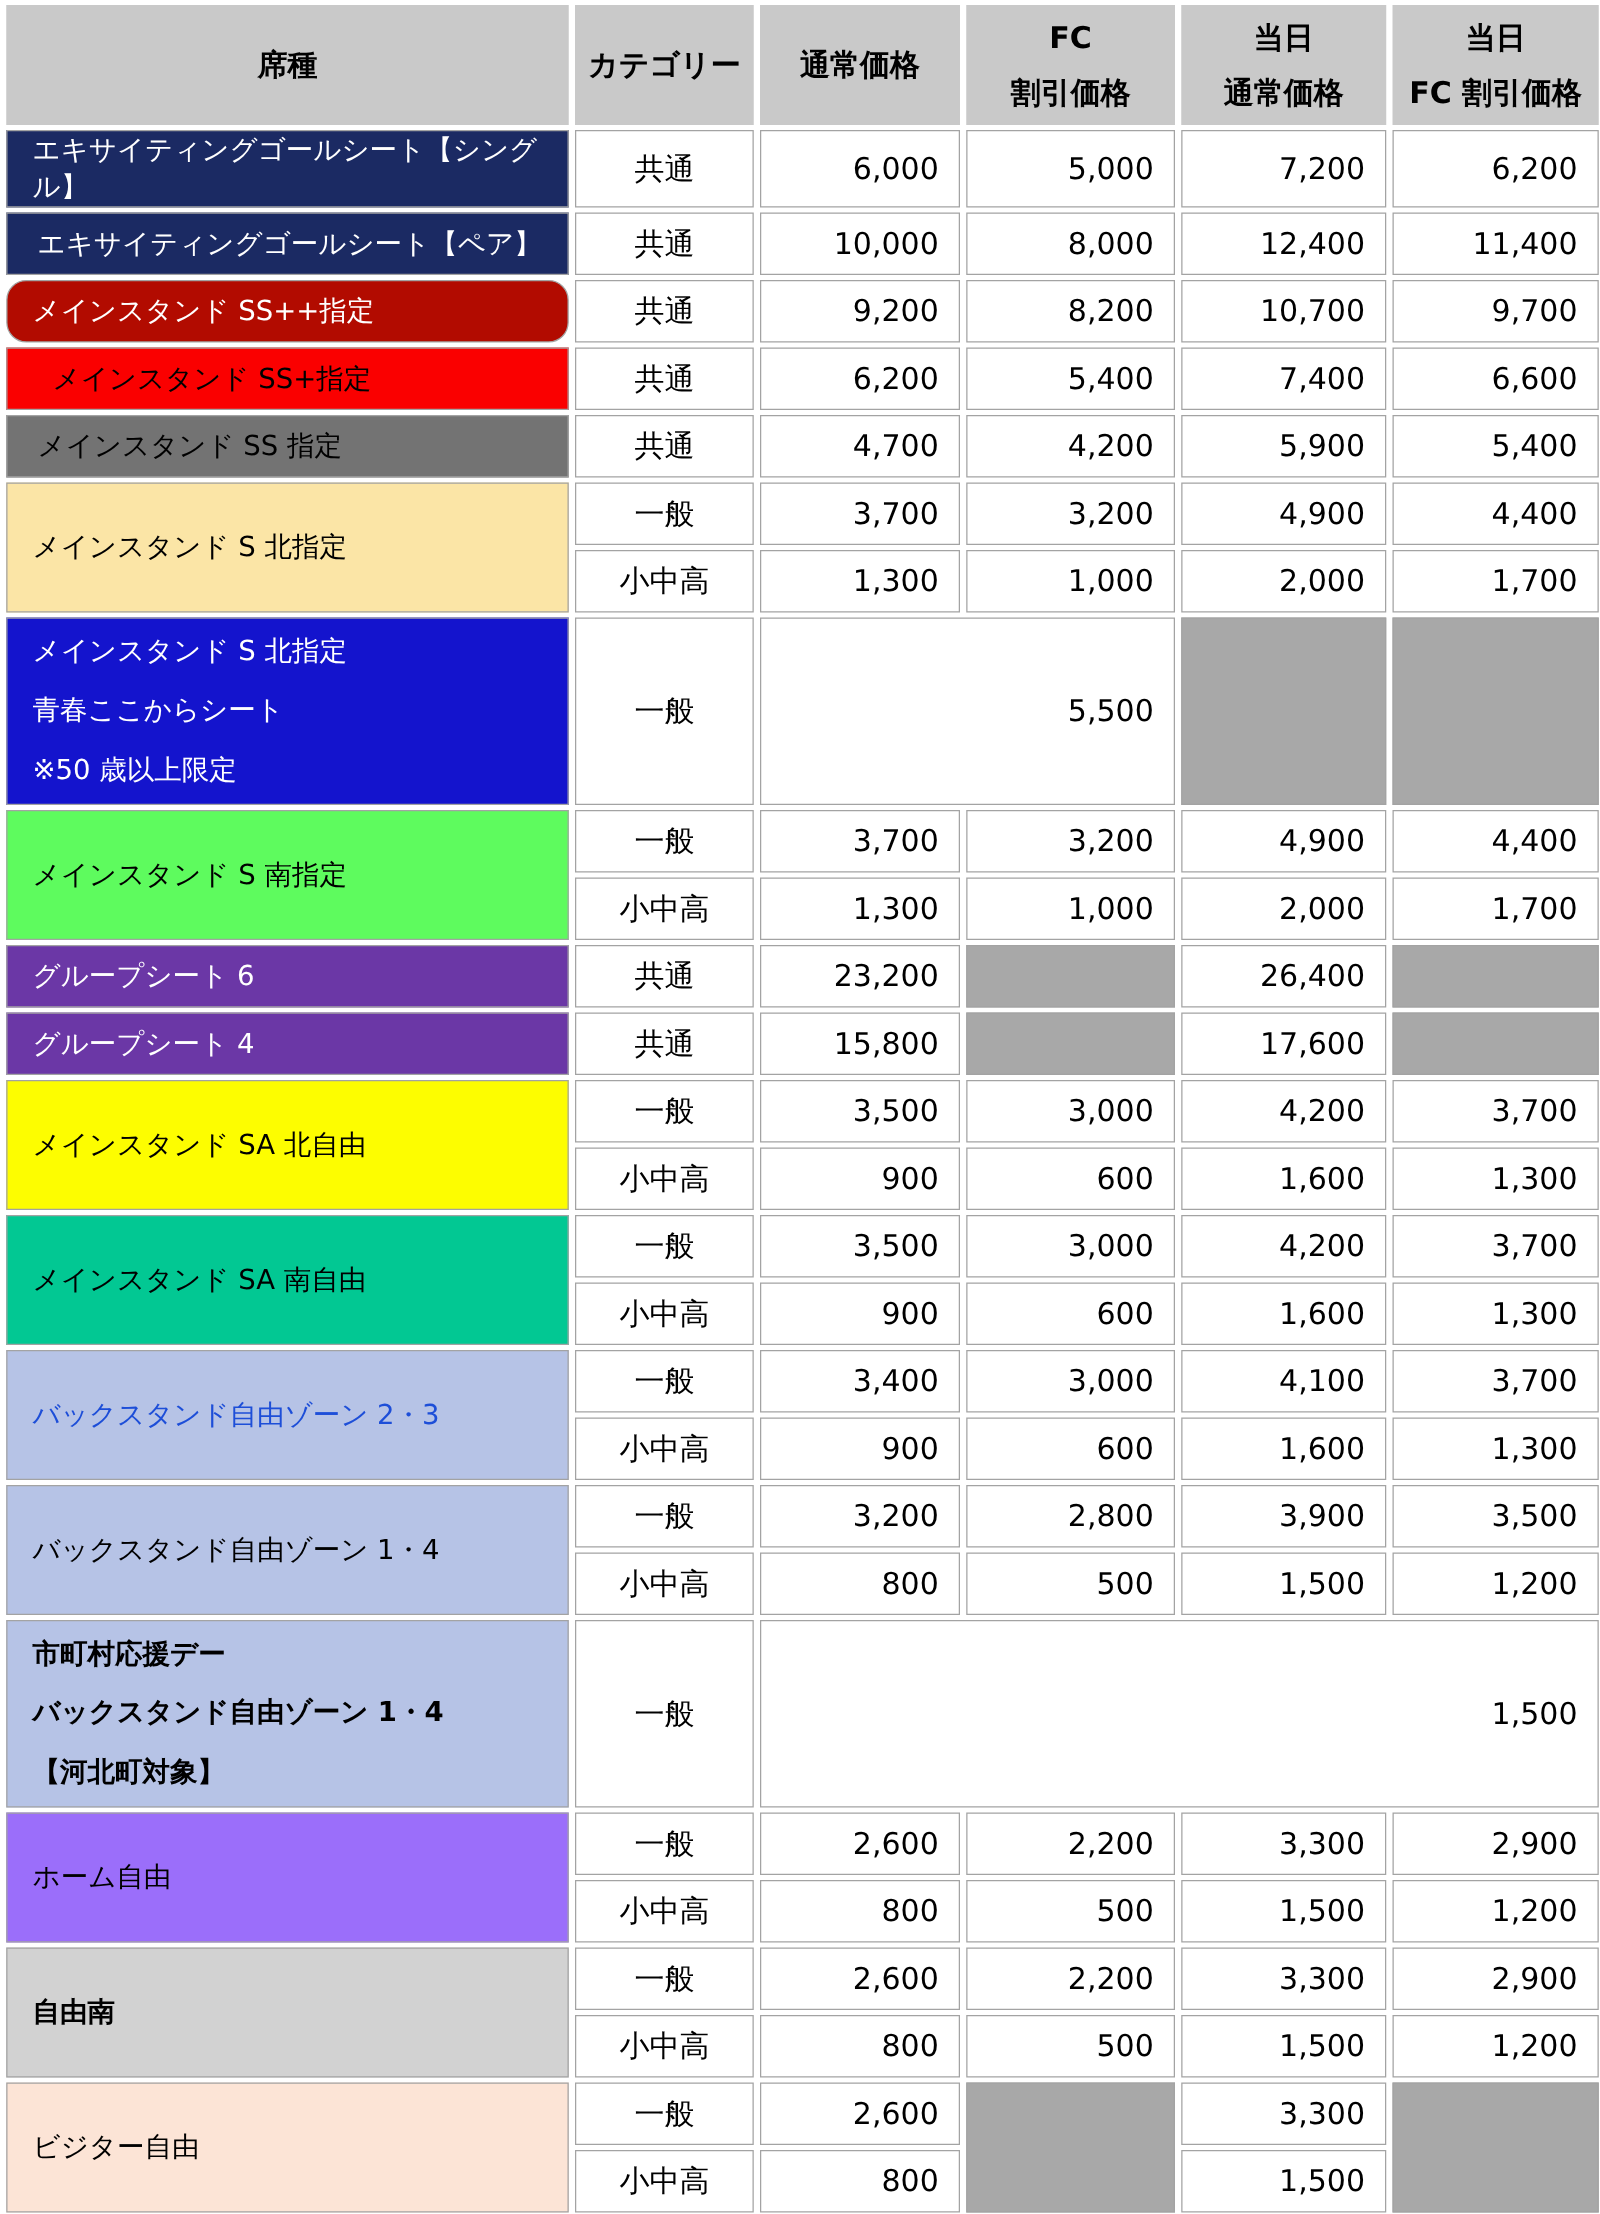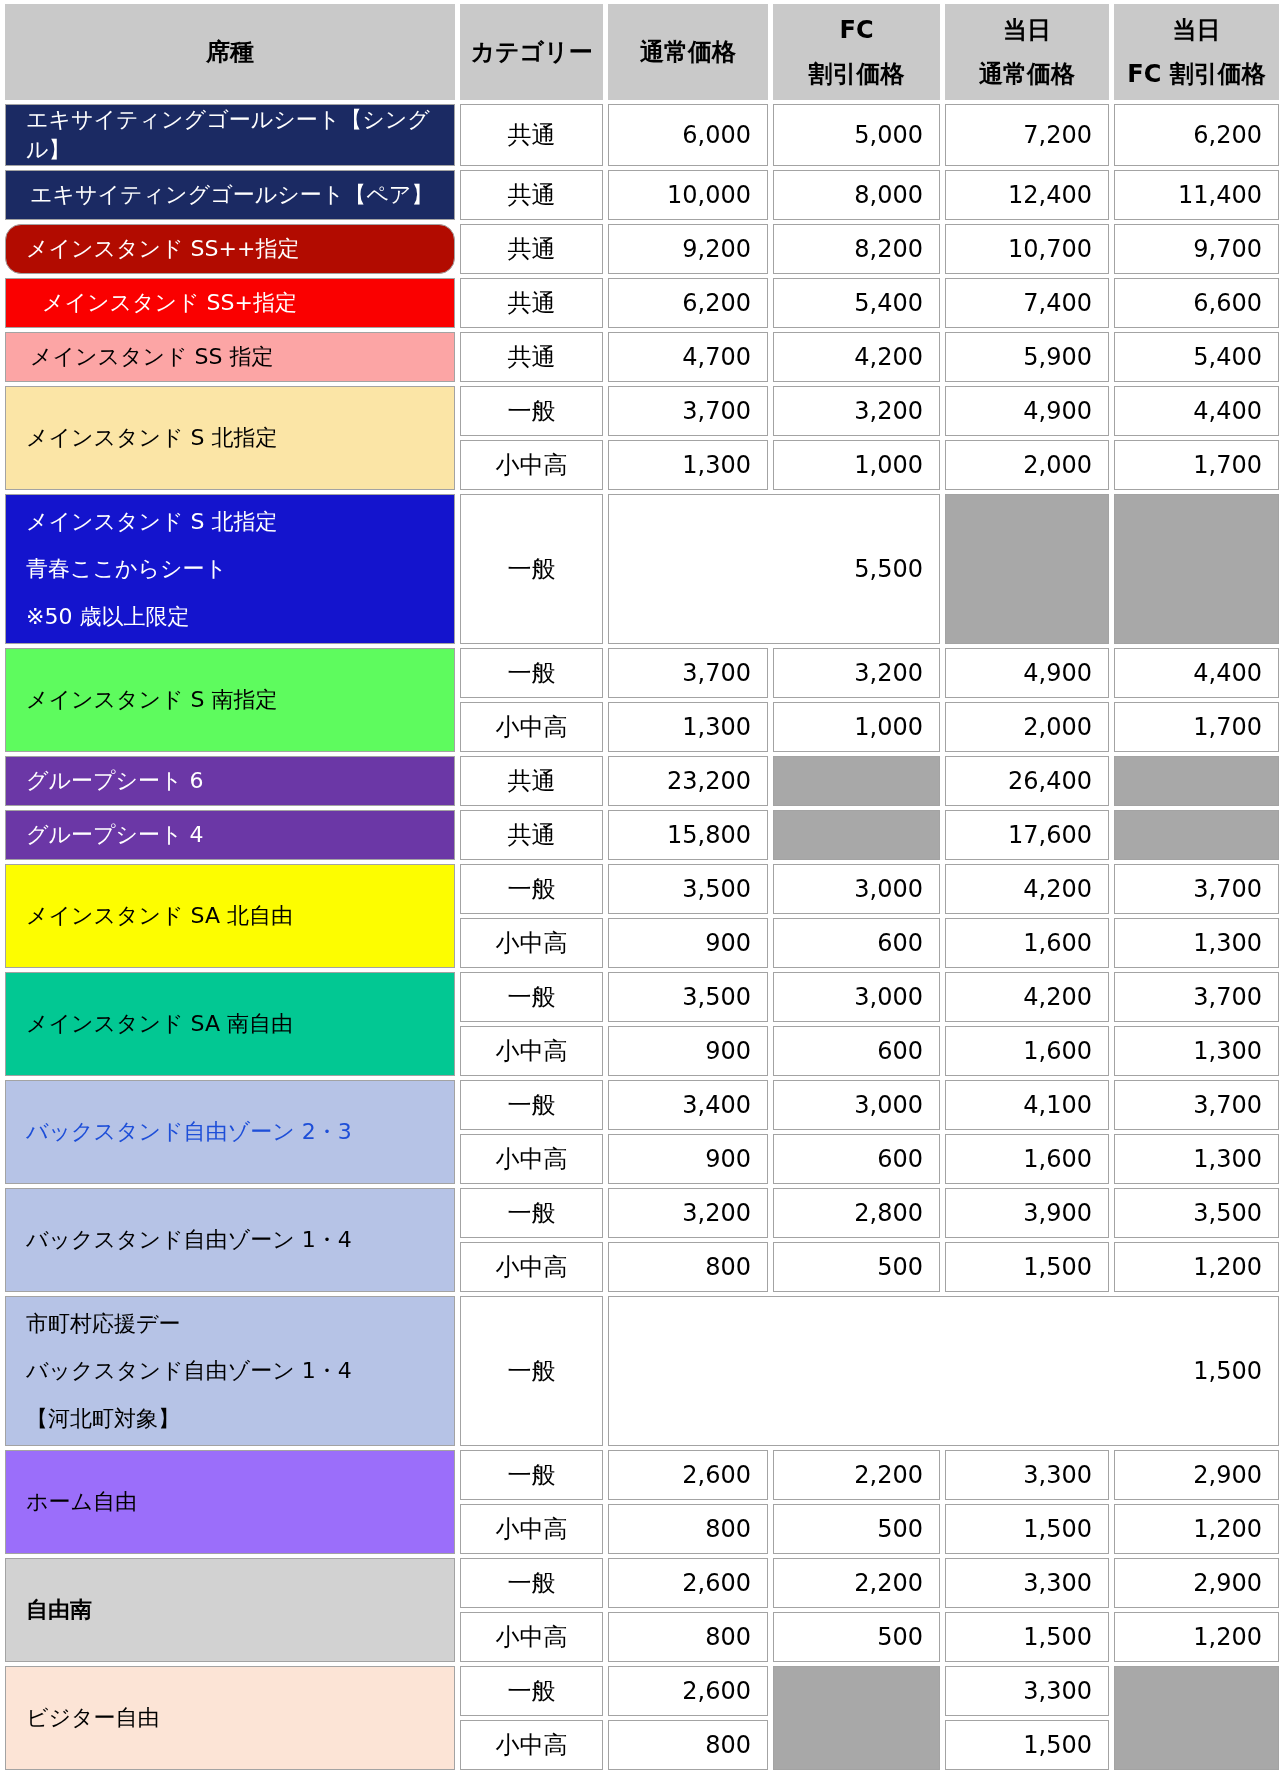--- a/index.html
+++ b/index.html
@@ -83,29 +83,29 @@
         </tr>
         <tr>
           <td class="seat" rowspan="1" style="background: rgb(178, 11, 0); color: rgb(255, 255, 255); border-radius: 16px;">メインスタンド SS++指定</td>
           <td class="cat">共通</td>
           <td class="price">9,200</td>
           <td class="price">8,200</td>
           <td class="price">10,700</td>
           <td class="price">9,700</td>
         </tr>
         <tr>
-          <td class="seat" rowspan="1" style="background: rgb(250, 0, 0); color: #ffffff; padding-left: 36px;">メインスタンド SS+指定</td>
+          <td class="seat" rowspan="1" style="background: rgb(250, 0, 0); color: #000000; padding-left: 36px;">メインスタンド SS+指定</td>
           <td class="cat">共通</td>
           <td class="price">6,200</td>
           <td class="price">5,400</td>
           <td class="price">7,400</td>
           <td class="price">6,600</td>
         </tr>
         <tr>
-          <td class="seat" rowspan="1" style="background: #fca5a5; color: rgb(0, 0, 0); padding-left: 24px;">メインスタンド SS 指定</td>
+          <td class="seat" rowspan="1" style="background: #737373; color: rgb(0, 0, 0); padding-left: 24px;">メインスタンド SS 指定</td>
           <td class="cat">共通</td>
           <td class="price">4,700</td>
           <td class="price">4,200</td>
           <td class="price">5,900</td>
           <td class="price">5,400</td>
         </tr>
         <tr>
           <td class="seat" rowspan="2" style="background: rgb(251, 229, 166); color: rgb(0, 0, 0);">メインスタンド S 北指定</td>
           <td class="cat">一般</td>
           <td class="price">3,700</td>
@@ -214,21 +214,21 @@
           <td class="price">3,500</td>
         </tr>
         <tr>
           <td class="cat">小中高</td>
           <td class="price">800</td>
           <td class="price">500</td>
           <td class="price">1,500</td>
           <td class="price">1,200</td>
         </tr>
         <tr class="tall">
-          <td class="seat multi" rowspan="1" style="background: rgb(182, 195, 230); color: rgb(0, 0, 0);">市町村応援デー
+          <td class="seat multi" rowspan="1" style="background: rgb(182, 195, 230); color: rgb(0, 0, 0); font-weight: bold;">市町村応援デー
 バックスタンド自由ゾーン 1・4
 【河北町対象】</td>
           <td class="cat">一般</td>
           <td colspan="4" class="price">1,500</td>
         </tr>
         <tr>
           <td class="seat" rowspan="2" style="background: rgb(155, 110, 250); color: rgb(0, 0, 0);">ホーム自由</td>
           <td class="cat">一般</td>
           <td class="price">2,600</td>
           <td class="price">2,200</td>

